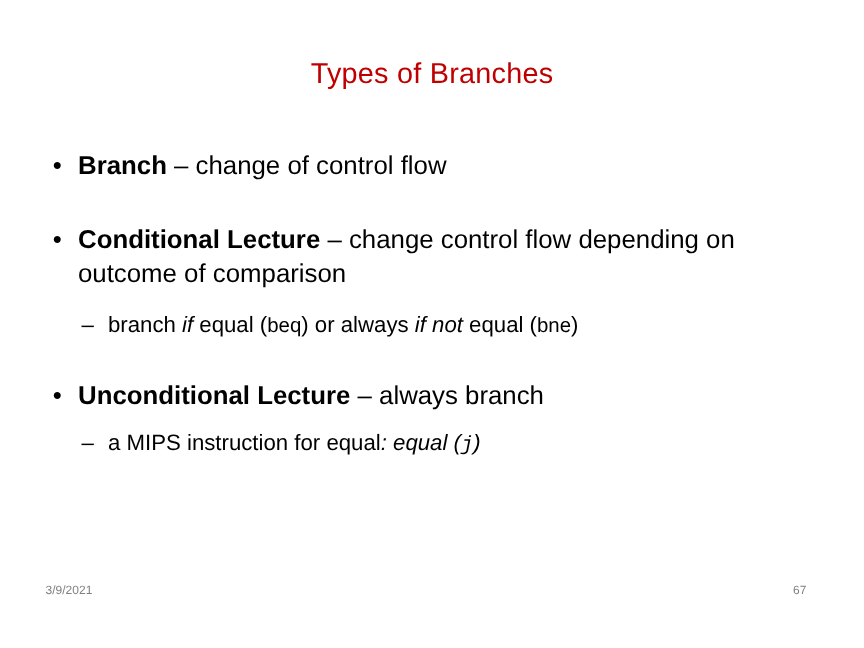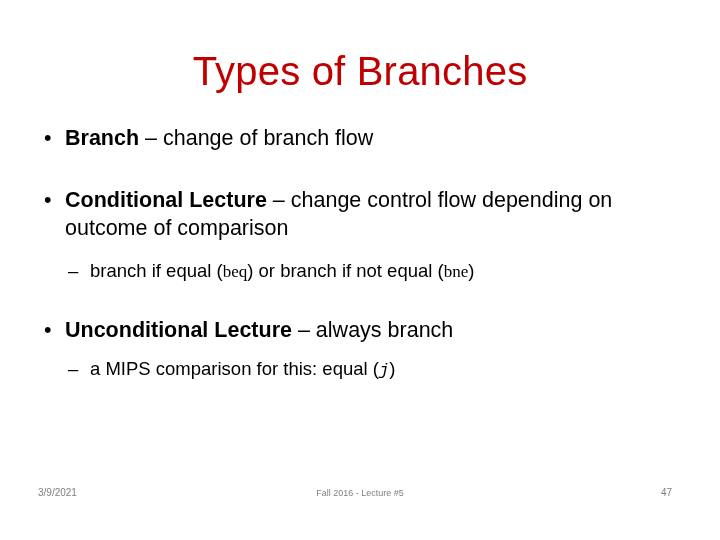--- a/index.html
+++ b/index.html
@@ -22,21 +22,21 @@
   }
 
   
   .slide-title {
     position: absolute;
     left: 50px;
     top: 48px;
     width: 620px;
     text-align: center;
     color: #C00000;
-    font-size: 40px;
+    font-size: 24px;
     font-weight: 400;
     letter-spacing: 0.2px;
     line-height: 1.15;
     white-space: nowrap;
   }
 
   
   .body-area {
     position: absolute;
     left: 0;
@@ -70,23 +70,23 @@
   }
   .bullet-l2 .marker {
     position: absolute;
     left: 68px;
     top: 0;
     font-size: 18.5px;
     line-height: 1.30;
   }
 
   .b { font-weight: bold; }
-  .i { }
+  .i { font-style: italic; }
   .mono {
-    font-family: Liberation Serif, serif;
+    font-family: Liberation Sans, sans-serif;
     font-size: 0.92em;
   }
   .mono-i {
     font-family: "Liberation Mono", "DejaVu Sans Mono", monospace;
     font-size: 0.92em;
     font-style: italic;
   }
 
   .gap-a { height: 34px; }
   .gap-b { height: 16px; }
@@ -127,52 +127,51 @@
 <body>
 
 <div class="slide">
 
   <div class="slide-title">Types of Branches</div>
 
   <div class="body-area">
 
     <div class="bullet-l1">
       <span class="marker">•</span>
-      <span class="b">Branch</span><span> – change of branch flow</span>
+      <span class="b">Branch</span><span> – change of control flow</span>
     </div>
 
     <div class="gap-a"></div>
 
     <div class="bullet-l1">
       <span class="marker">•</span>
       <span class="b">Conditional Lecture</span><span> – change control flow depending on outcome of comparison</span>
     </div>
 
     <div class="gap-b"></div>
 
     <div class="bullet-l2">
       <span class="marker">–</span>
-      <span>branch </span><span class="i">if</span><span> equal (</span><span class="mono">beq</span><span>) or branch </span><span class="i">if not</span><span> equal (</span><span class="mono">bne</span><span>)</span>
+      <span>branch </span><span class="i">if</span><span> equal (</span><span class="mono">beq</span><span>) or always </span><span class="i">if not</span><span> equal (</span><span class="mono">bne</span><span>)</span>
     </div>
 
     <div class="gap-c"></div>
 
     <div class="bullet-l1">
       <span class="marker">•</span>
       <span class="b">Unconditional Lecture</span><span> – always branch</span>
     </div>
 
     <div class="gap-d"></div>
 
     <div class="bullet-l2">
       <span class="marker">–</span>
-      <span>a MIPS comparison for this</span><span class="i">: equal (</span><span class="mono-i">j</span><span class="i">)</span>
+      <span>a MIPS instruction for equal</span><span class="i">: equal (</span><span class="mono-i">j</span><span class="i">)</span>
     </div>
 
   </div>
 
   <div class="footer">
     <span class="footer-date">3/9/2021</span>
-    <span class="footer-center">Fall 2016 - Lecture #5</span>
-    <span class="footer-page">47</span>
+    <span class="footer-page">67</span>
   </div>
 
 </div>
 
 </body></html>

